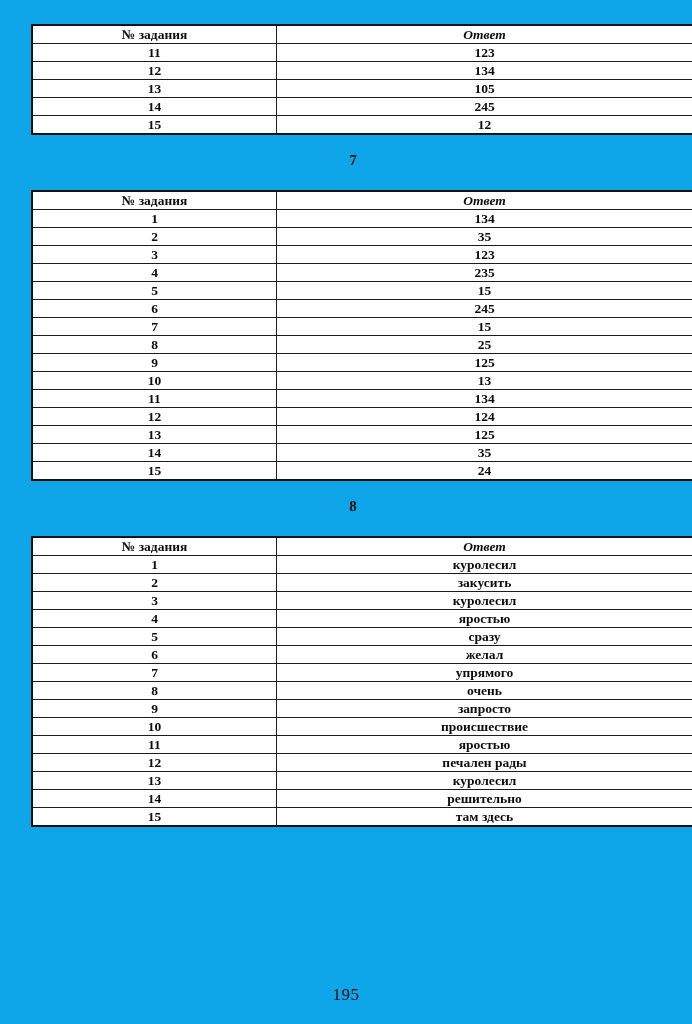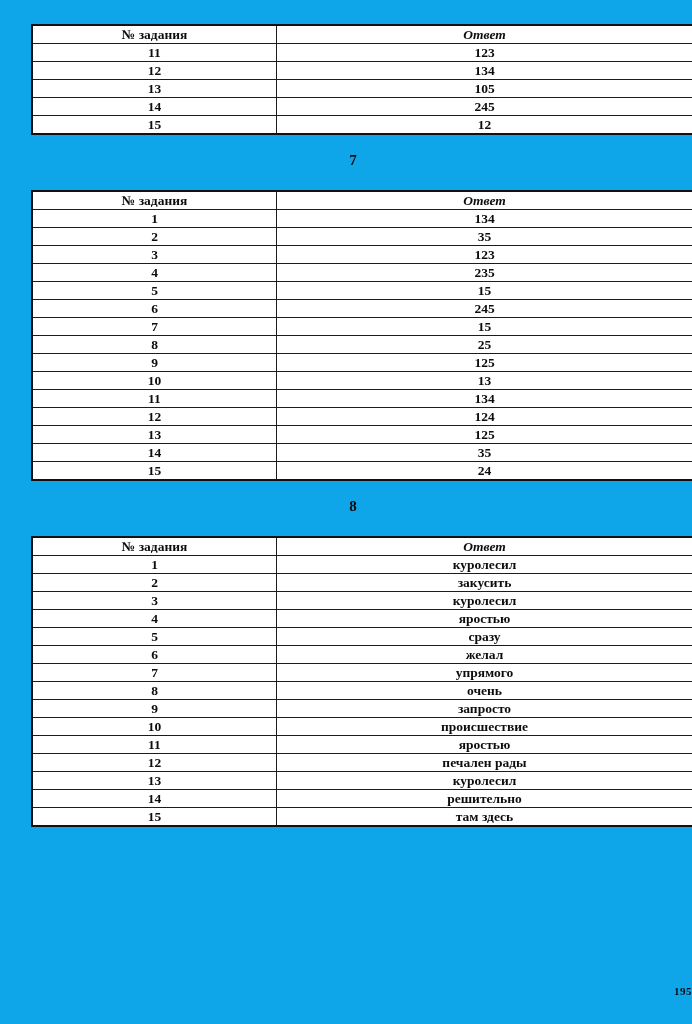--- a/index.html
+++ b/index.html
@@ -49,23 +49,23 @@
     font-size: 15px;
     margin: 16px 0 21px 0;
     height: 18px;
     line-height: 18px;
   }
   .page-number {
     position: absolute;
     left: 0;
     top: 985px;
     width: 692px;
-    text-align: right;
-    font-size: 11px;
-    font-weight: bold;
+    text-align: center;
+    font-size: 17px;
+    font-weight: normal;
     letter-spacing: 0.5px;
   }
 </style>
 </head>
 <body>
 
 <div class="page">
 
   <table class="answers">
       <thead>

